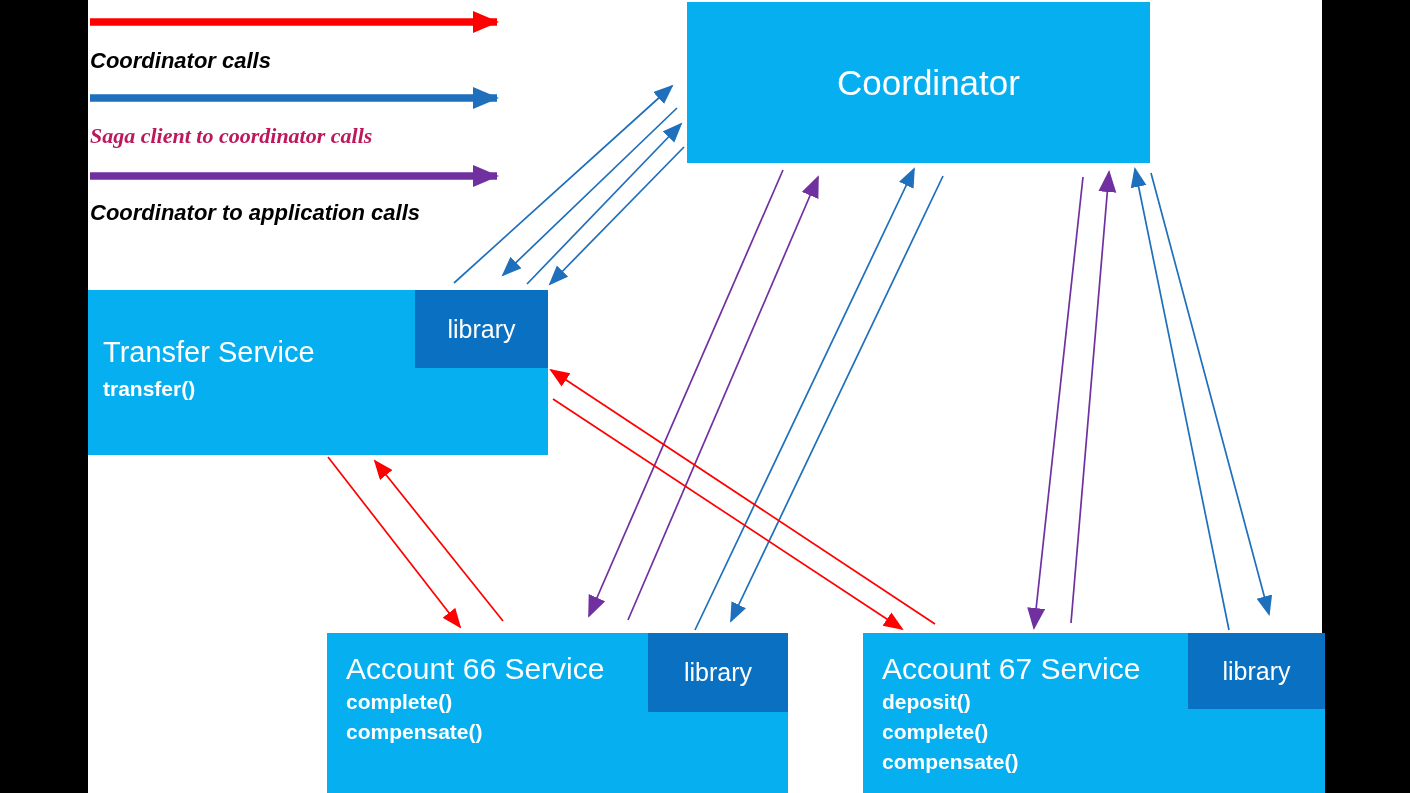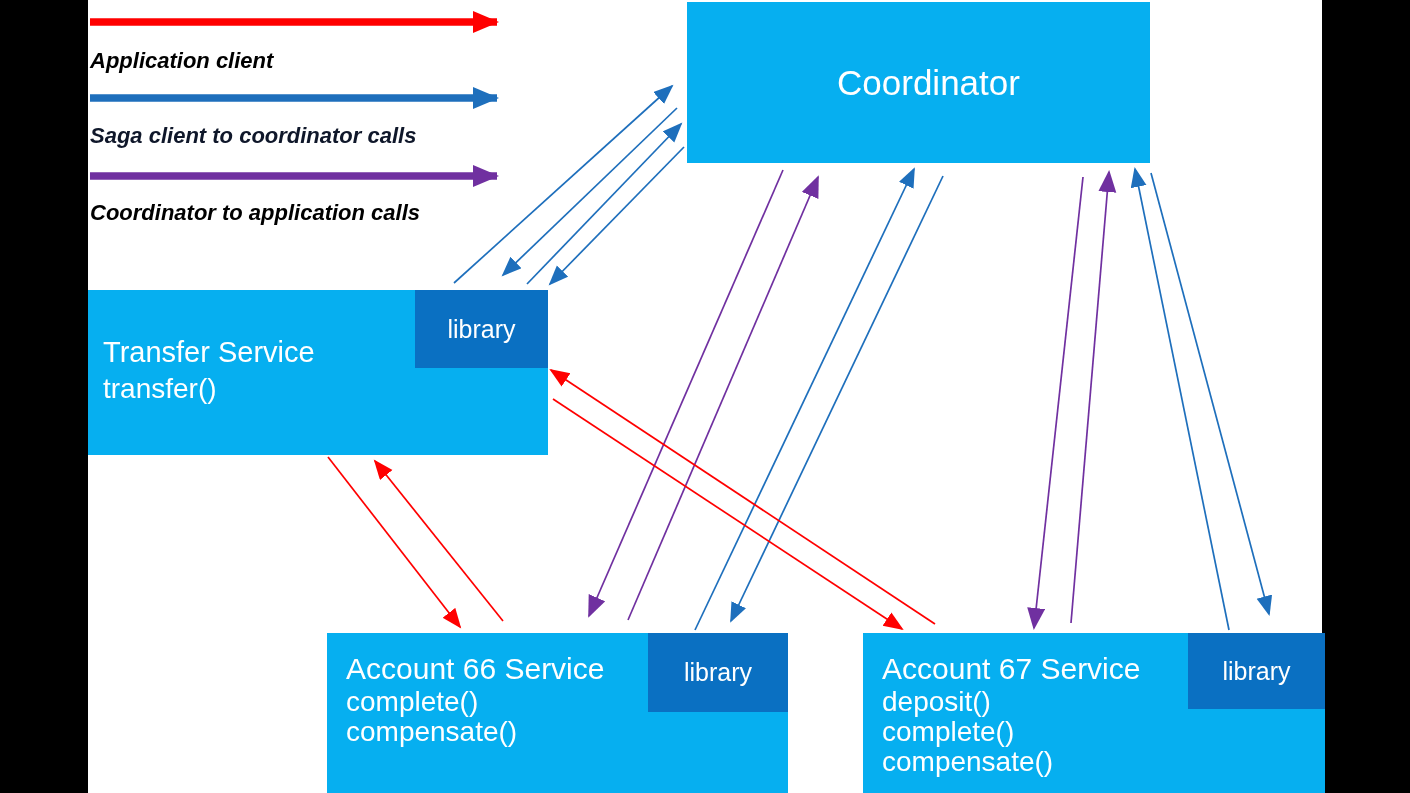--- a/index.html
+++ b/index.html
@@ -79,22 +79,22 @@
     height: 187px;
     padding: 18px 0 0 19px;
   }
   .account-box .box-title { font-size: 30px; line-height: 36px; }
   #account66-box { left: 327px; width: 461px; }
   #account66-lib { width: 140px; height: 79px; }
   #account67-box { left: 863px; width: 462px; }
   #account67-lib { width: 137px; height: 76px; }
 
   .method {
-    font-size: 28px;
-    font-weight: 400;
+    font-size: 21px;
+    font-weight: 700;
     line-height: 30px;
     white-space: nowrap;
   }
   #transfer-box .method { line-height: 27px; margin-top: 6px; }
   .box-title { white-space: nowrap; }
 </style>
 </head>
 <body>
 
 <div id="stage">
@@ -139,22 +139,22 @@
         <line x1="1071" y1="623" x2="1109" y2="172" stroke="#7030A0" stroke-width="1.7" marker-end="url(#head-purple-thin)"></line>
         <line x1="1229" y1="630" x2="1135" y2="169" stroke="#1E6FBC" stroke-width="1.7" marker-end="url(#head-blue-thin)"></line>
         <line x1="1151" y1="173" x2="1269" y2="614" stroke="#1E6FBC" stroke-width="1.7" marker-end="url(#head-blue-thin)"></line>
         <line x1="328" y1="457" x2="460" y2="627" stroke="#FF0000" stroke-width="1.7" marker-end="url(#head-red-thin)"></line>
         <line x1="503" y1="621" x2="375" y2="461" stroke="#FF0000" stroke-width="1.7" marker-end="url(#head-red-thin)"></line>
         <line x1="553" y1="399" x2="902" y2="629" stroke="#FF0000" stroke-width="1.7" marker-end="url(#head-red-thin)"></line>
         <line x1="935" y1="624" x2="551" y2="370" stroke="#FF0000" stroke-width="1.7" marker-end="url(#head-red-thin)"></line>
       </g>
   </svg>
 
-  <div id="legend-label-1" class="legend-label" style="color: rgb(0, 0, 0);">Application client</div>
-  <div id="legend-label-2" class="legend-label" style="color: #0f172a;">Saga client to coordinator calls</div>
+  <div id="legend-label-1" class="legend-label" style="color: rgb(0, 0, 0);">Coordinator calls</div>
+  <div id="legend-label-2" class="legend-label" style="color: #be185d; font-family: Liberation Serif, serif;">Saga client to coordinator calls</div>
   <div id="legend-label-3" class="legend-label" style="color: rgb(0, 0, 0);">Coordinator to application calls</div>
 
   <div id="coordinator-box" class="box" style="background: rgb(6, 175, 240); padding-left: 20px;">
     <div class="box-title">Coordinator</div>
   </div>
 
   <div id="transfer-box" class="box" style="background: rgb(6, 175, 240);">
     <div class="box-title">Transfer Service</div>
     <div class="method">transfer()</div>
     <div id="transfer-lib" class="lib" style="background: rgb(10, 112, 194);">

